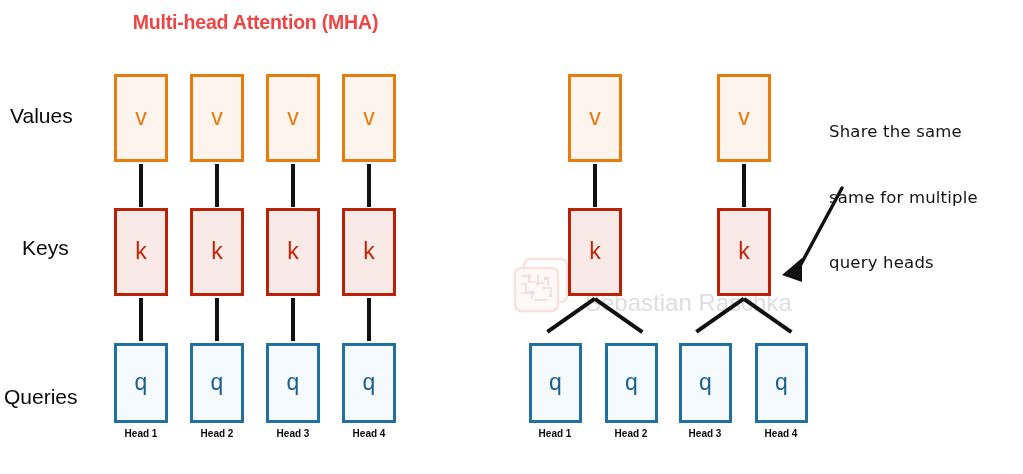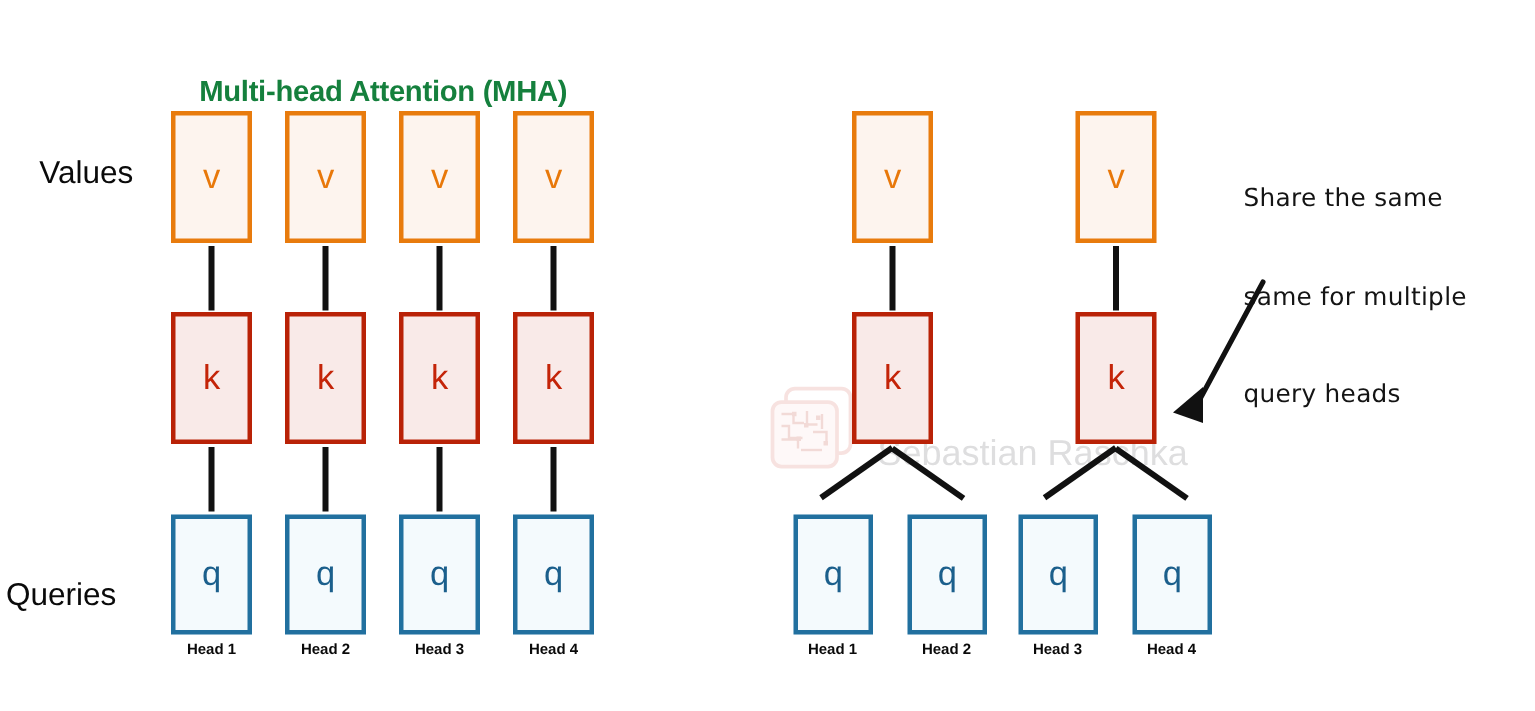--- a/index.html
+++ b/index.html
@@ -17,38 +17,37 @@
     height: 474px;
     background: #ffffff;
     overflow: hidden;
   }
 
   
   .panel-title {
     position: absolute;
     font-weight: bold;
     font-size: 19.5px;
-    color: #15803d;
+    color: #ef4444;
     letter-spacing: -0.2px;
     white-space: nowrap;
-    margin-top: 39px;
   }
   #title-mha { left: 0; top: 11px; width: 511px; text-align: center; }
   #title-gqa { left: 511px; top: 11px; width: 460px; text-align: center; }
 
   
   .row-label {
     position: absolute;
     font-size: 21px;
     color: #0a0a0a;
     white-space: nowrap;
     text-align: right;
     right: auto;
   }
-  #label-values  { left: 10px; top: 104px;  width: 95px; text-align: center;}
+  #label-values  { left: 10px; top: 104px;  width: 95px; text-align: left;}
   #label-keys    { left: 22px; top: 236px;  width: 83px; text-align: left;}
   #label-queries { left: 4px;  top: 385px;  width: 101px; text-align: left;}
 
   
   .cell {
     position: absolute;
     box-sizing: border-box;
     display: flex;
     align-items: center;
     justify-content: center;
@@ -162,20 +161,21 @@
       <rect x="32" y="21" width="3" height="3"></rect>
       <rect x="19" y="35" width="3" height="3"></rect>
       <rect x="37" y="38" width="3" height="3"></rect>
     </g>
   </svg>
   <div id="watermark-text">Sebastian Raschka</div>
 
   <div class="panel-title" id="title-mha">Multi-head Attention (MHA)</div>
 
   <div class="row-label" id="label-values">Values</div>
+  <div class="row-label" id="label-keys">Keys</div>
   <div class="row-label" id="label-queries">Queries</div>
 
   <div class="cell v" style="left:114px;top:74px;width:54px;height:88px;">
       <span class="cell-glyph">v</span>
     </div>
   <div class="cell v" style="left:190px;top:74px;width:54px;height:88px;">
       <span class="cell-glyph">v</span>
     </div>
   <div class="cell v" style="left:266px;top:74px;width:54px;height:88px;">
       <span class="cell-glyph">v</span>

